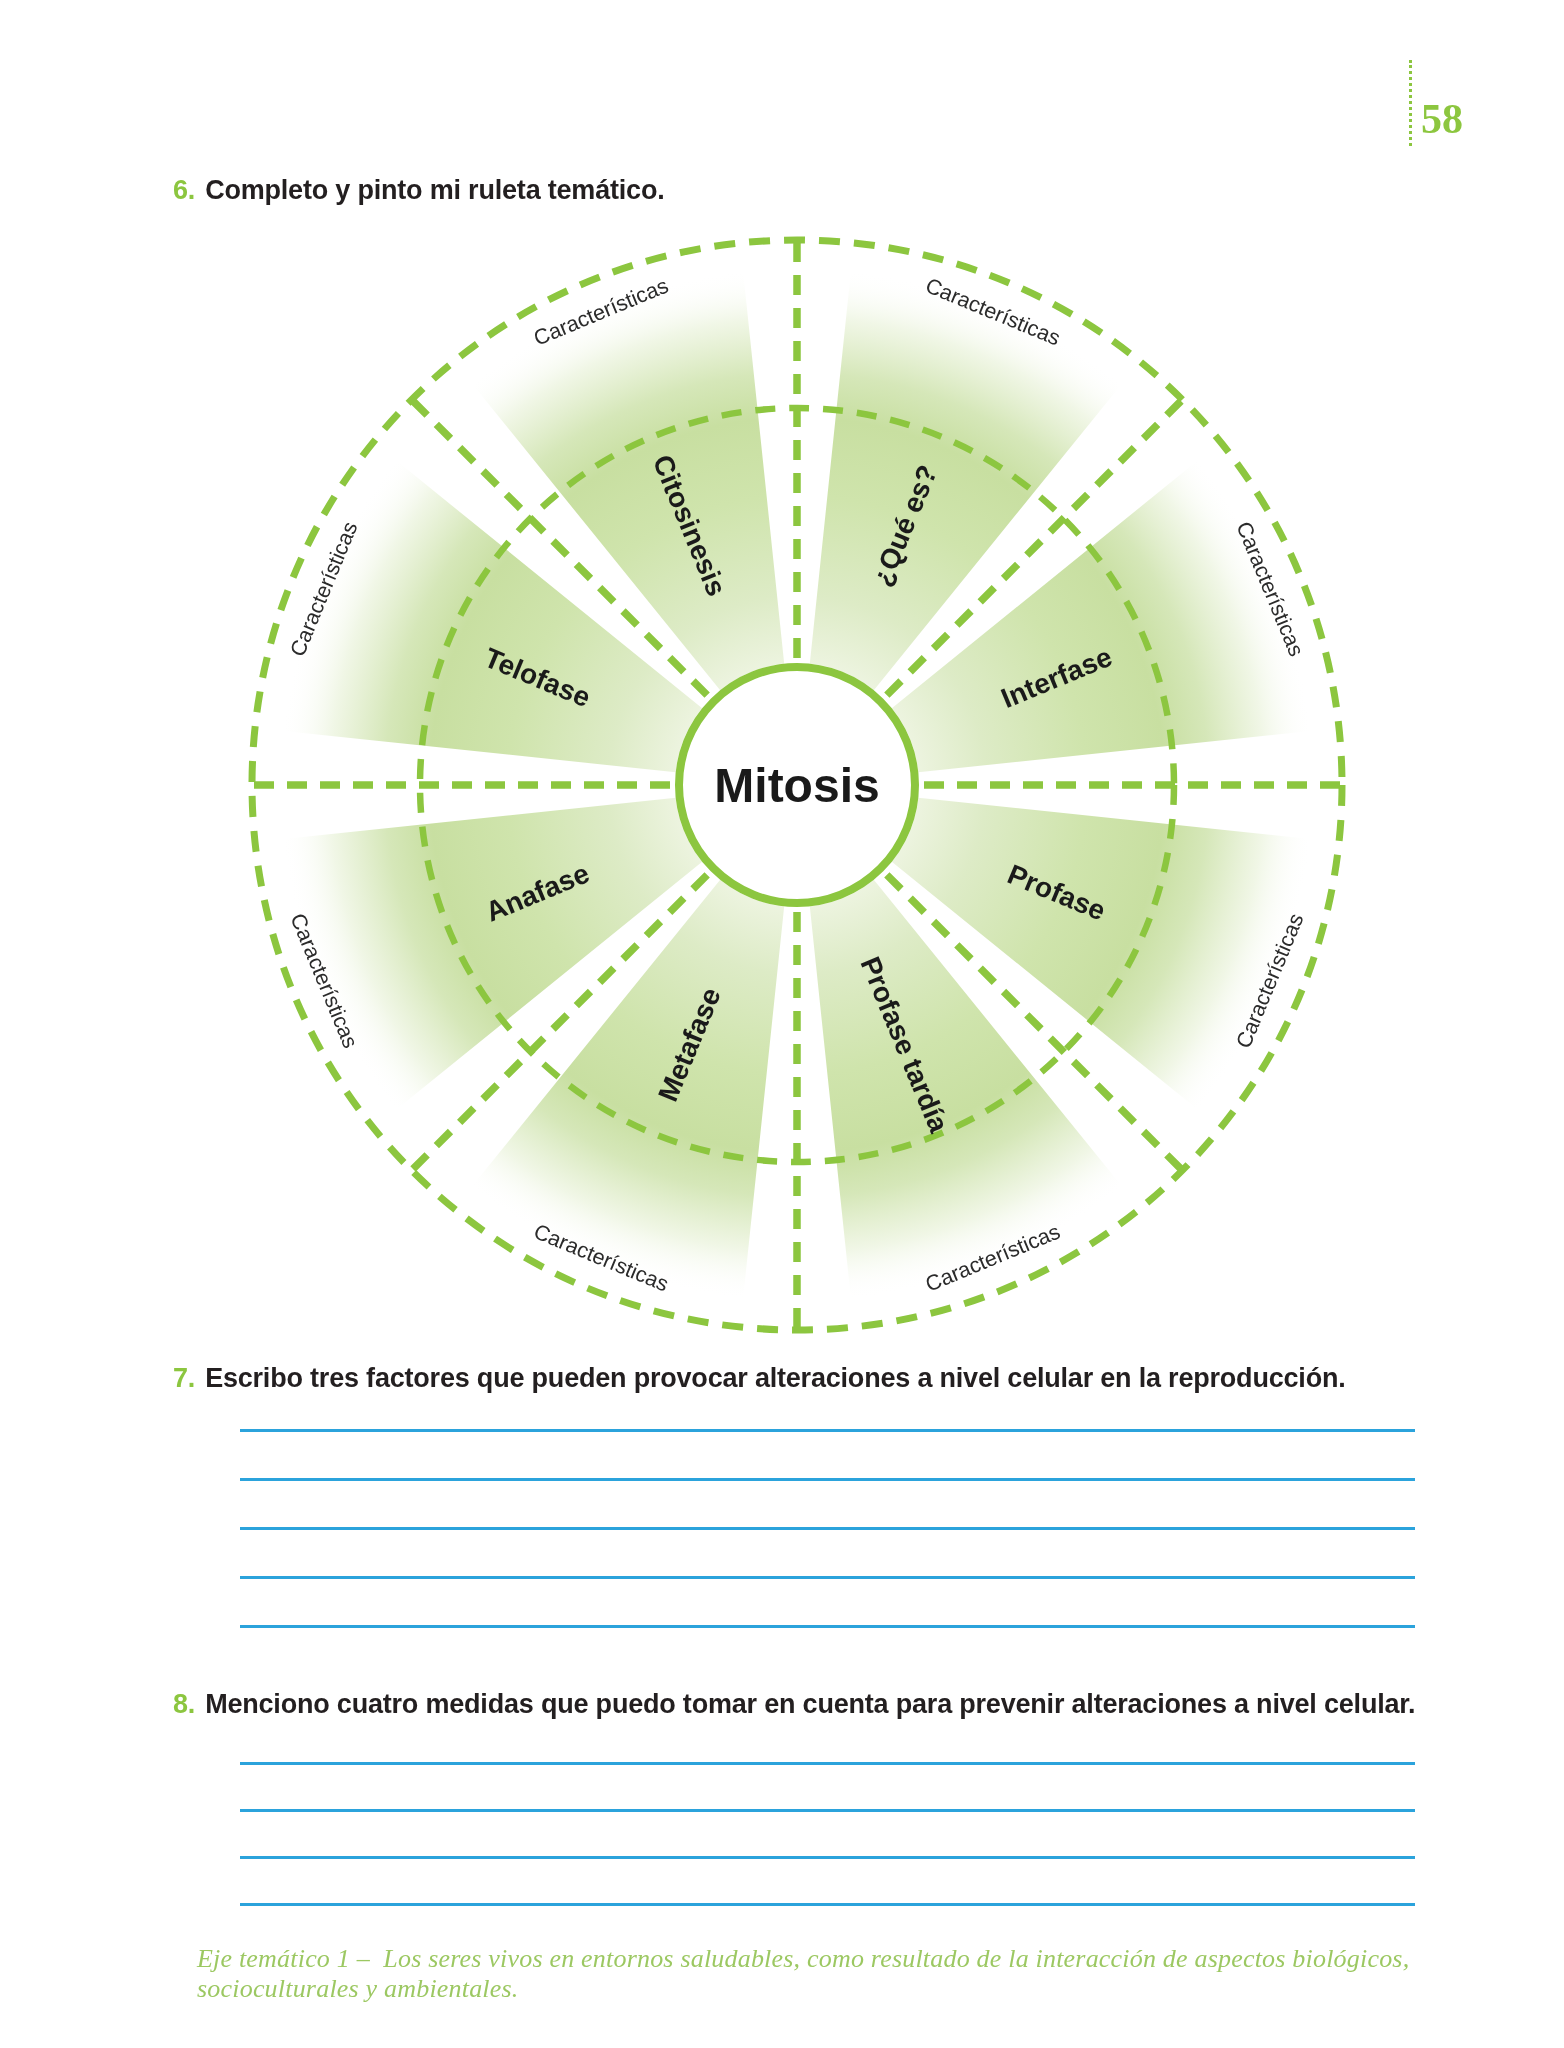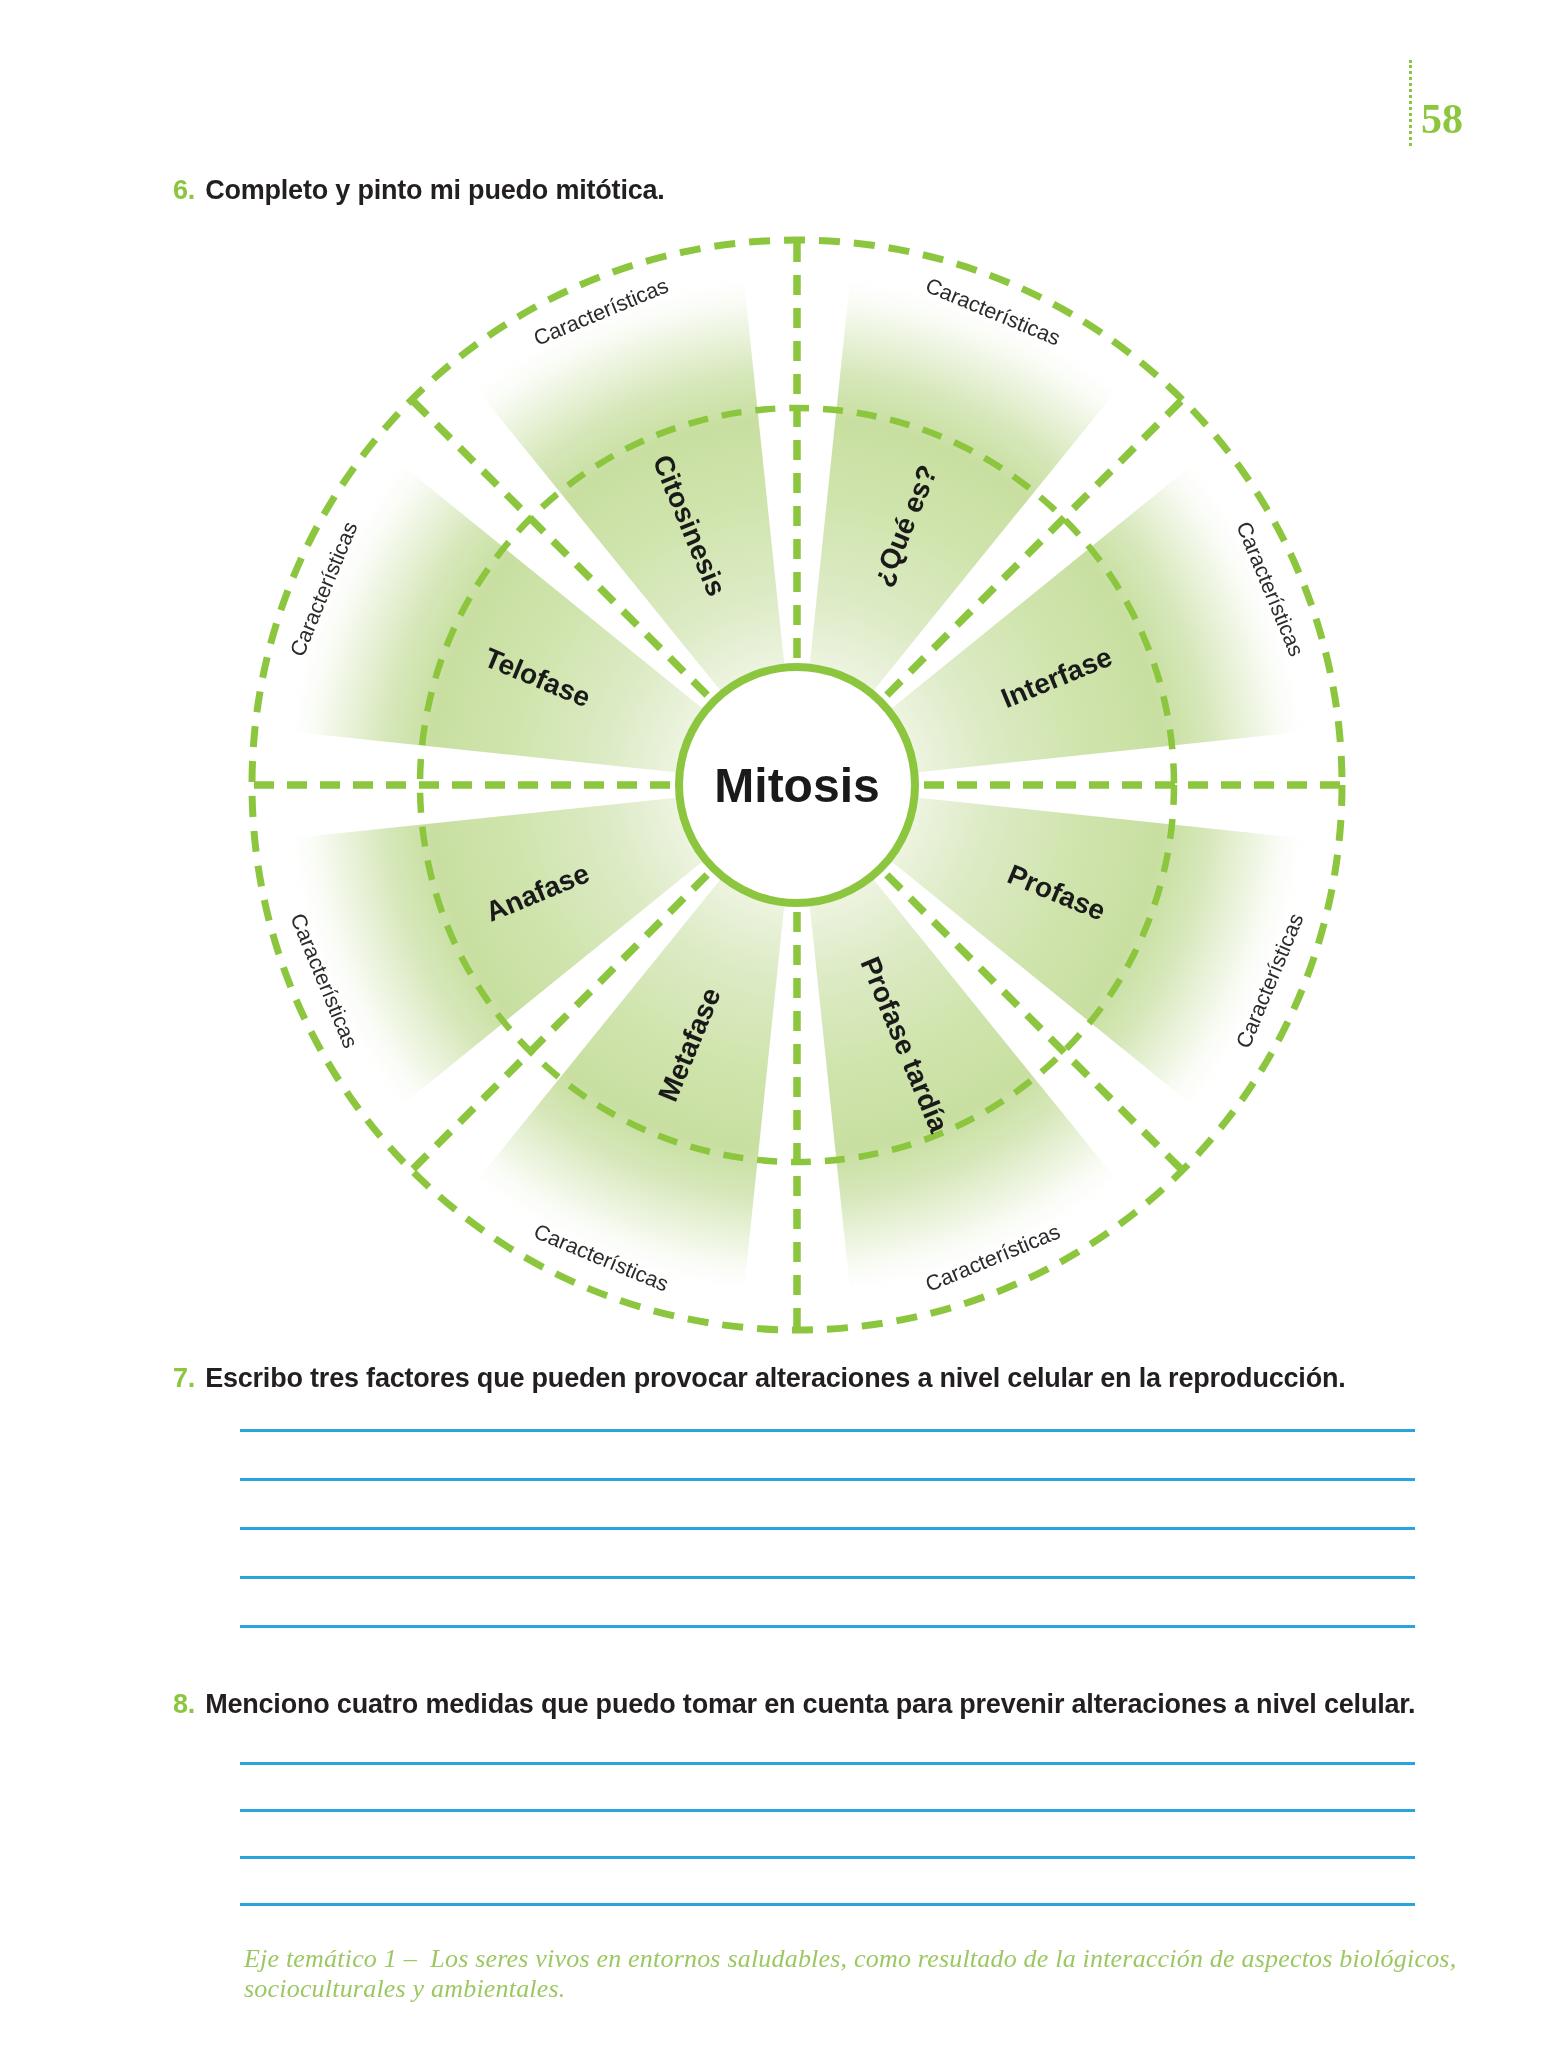--- a/index.html
+++ b/index.html
@@ -80,33 +80,32 @@
   .footer{
     position:absolute;
     left:197px;
     top:1944px;
     width:1240px;
     font-family:"Liberation Serif","DejaVu Serif",serif;
     font-style:italic;
     font-size:26px;
     color:#9CC862;
     letter-spacing:0.2px;
-    margin-left:47px;
   }
 </style>
 </head>
 <body>
 
 <div class="page">
 
   <div class="page-num-dots"></div>
   <div class="page-num">58</div>
 
   <div class="q-row" id="q6">
-    <span class="q-num">6.</span><span>Completo y pinto mi puedo mitótica.</span>
+    <span class="q-num">6.</span><span>Completo y pinto mi ruleta temático.</span>
   </div>
 
   <div id="wheel-wrap">
     <svg id="wheel-svg" width="1114" height="1114" viewBox="0 0 1114 1114">
       <defs>
         <radialGradient id="wedgeGrad" gradientUnits="userSpaceOnUse" cx="557" cy="557" r="557">
           <stop offset="0.20" stop-color="#EFF5E3"></stop>
           <stop offset="0.34" stop-color="#DDEBC6"></stop>
           <stop offset="0.52" stop-color="#CFE4AC"></stop>
           <stop offset="0.66" stop-color="#C8DFA1"></stop>

